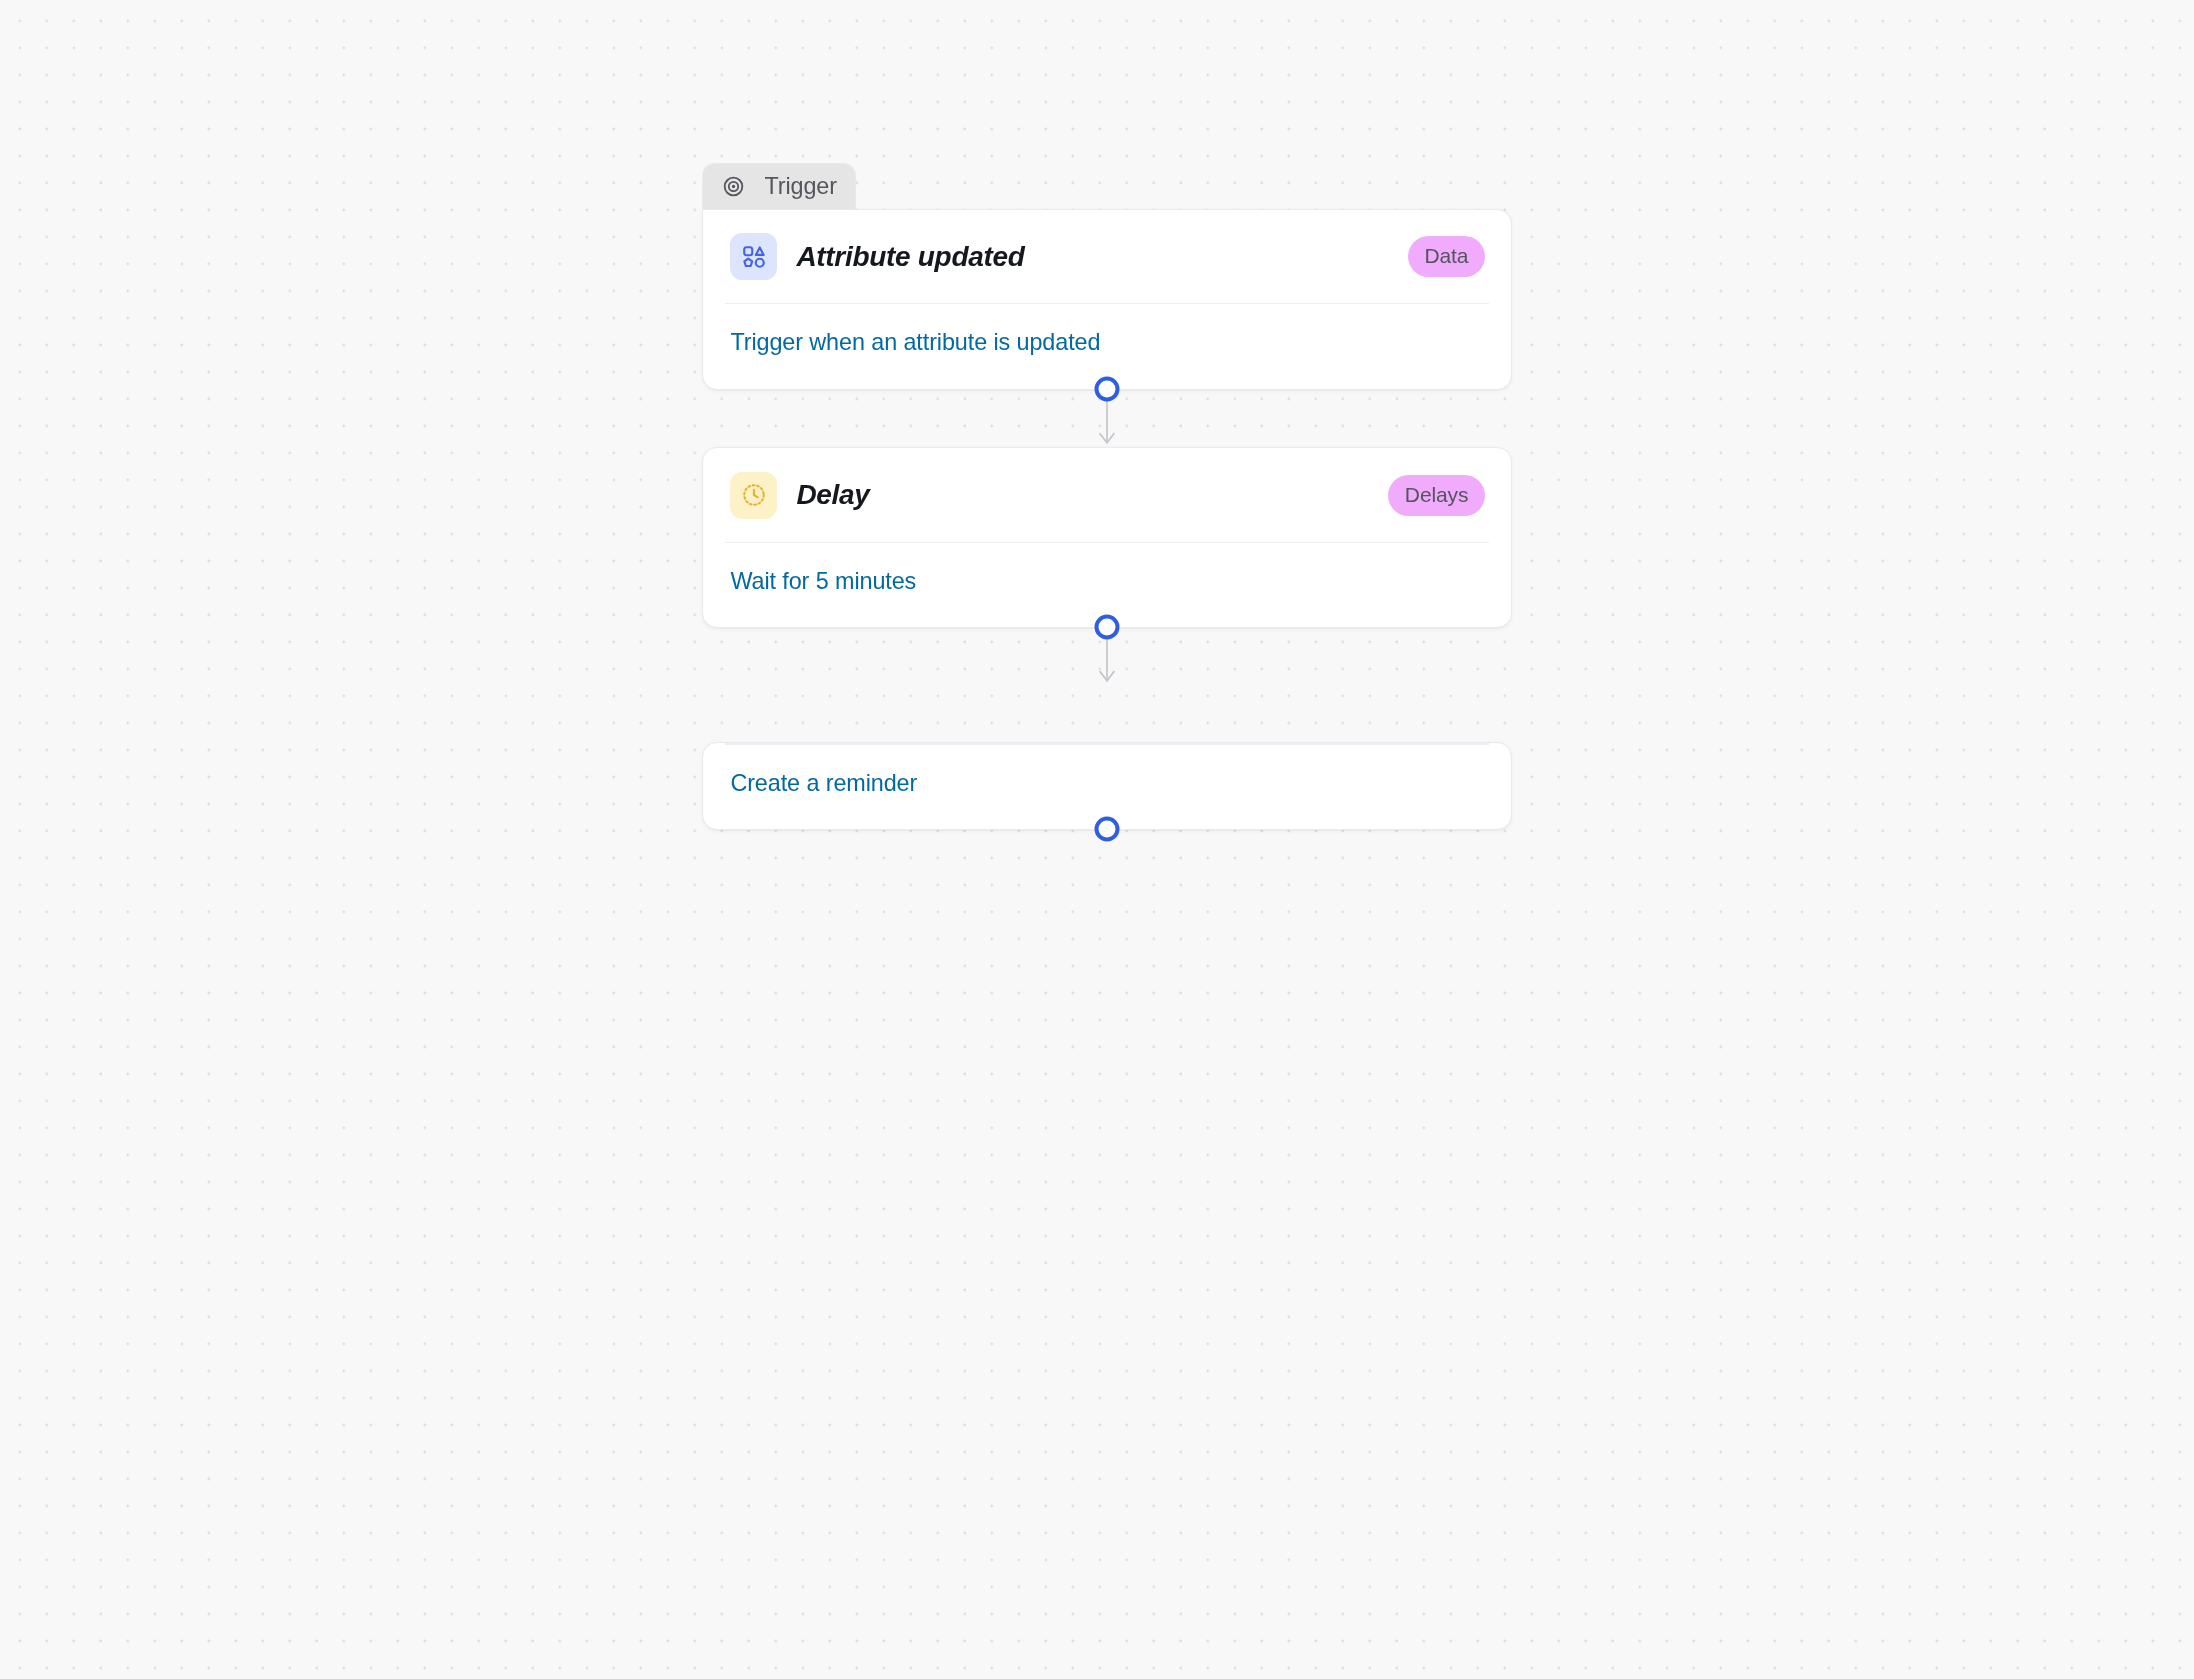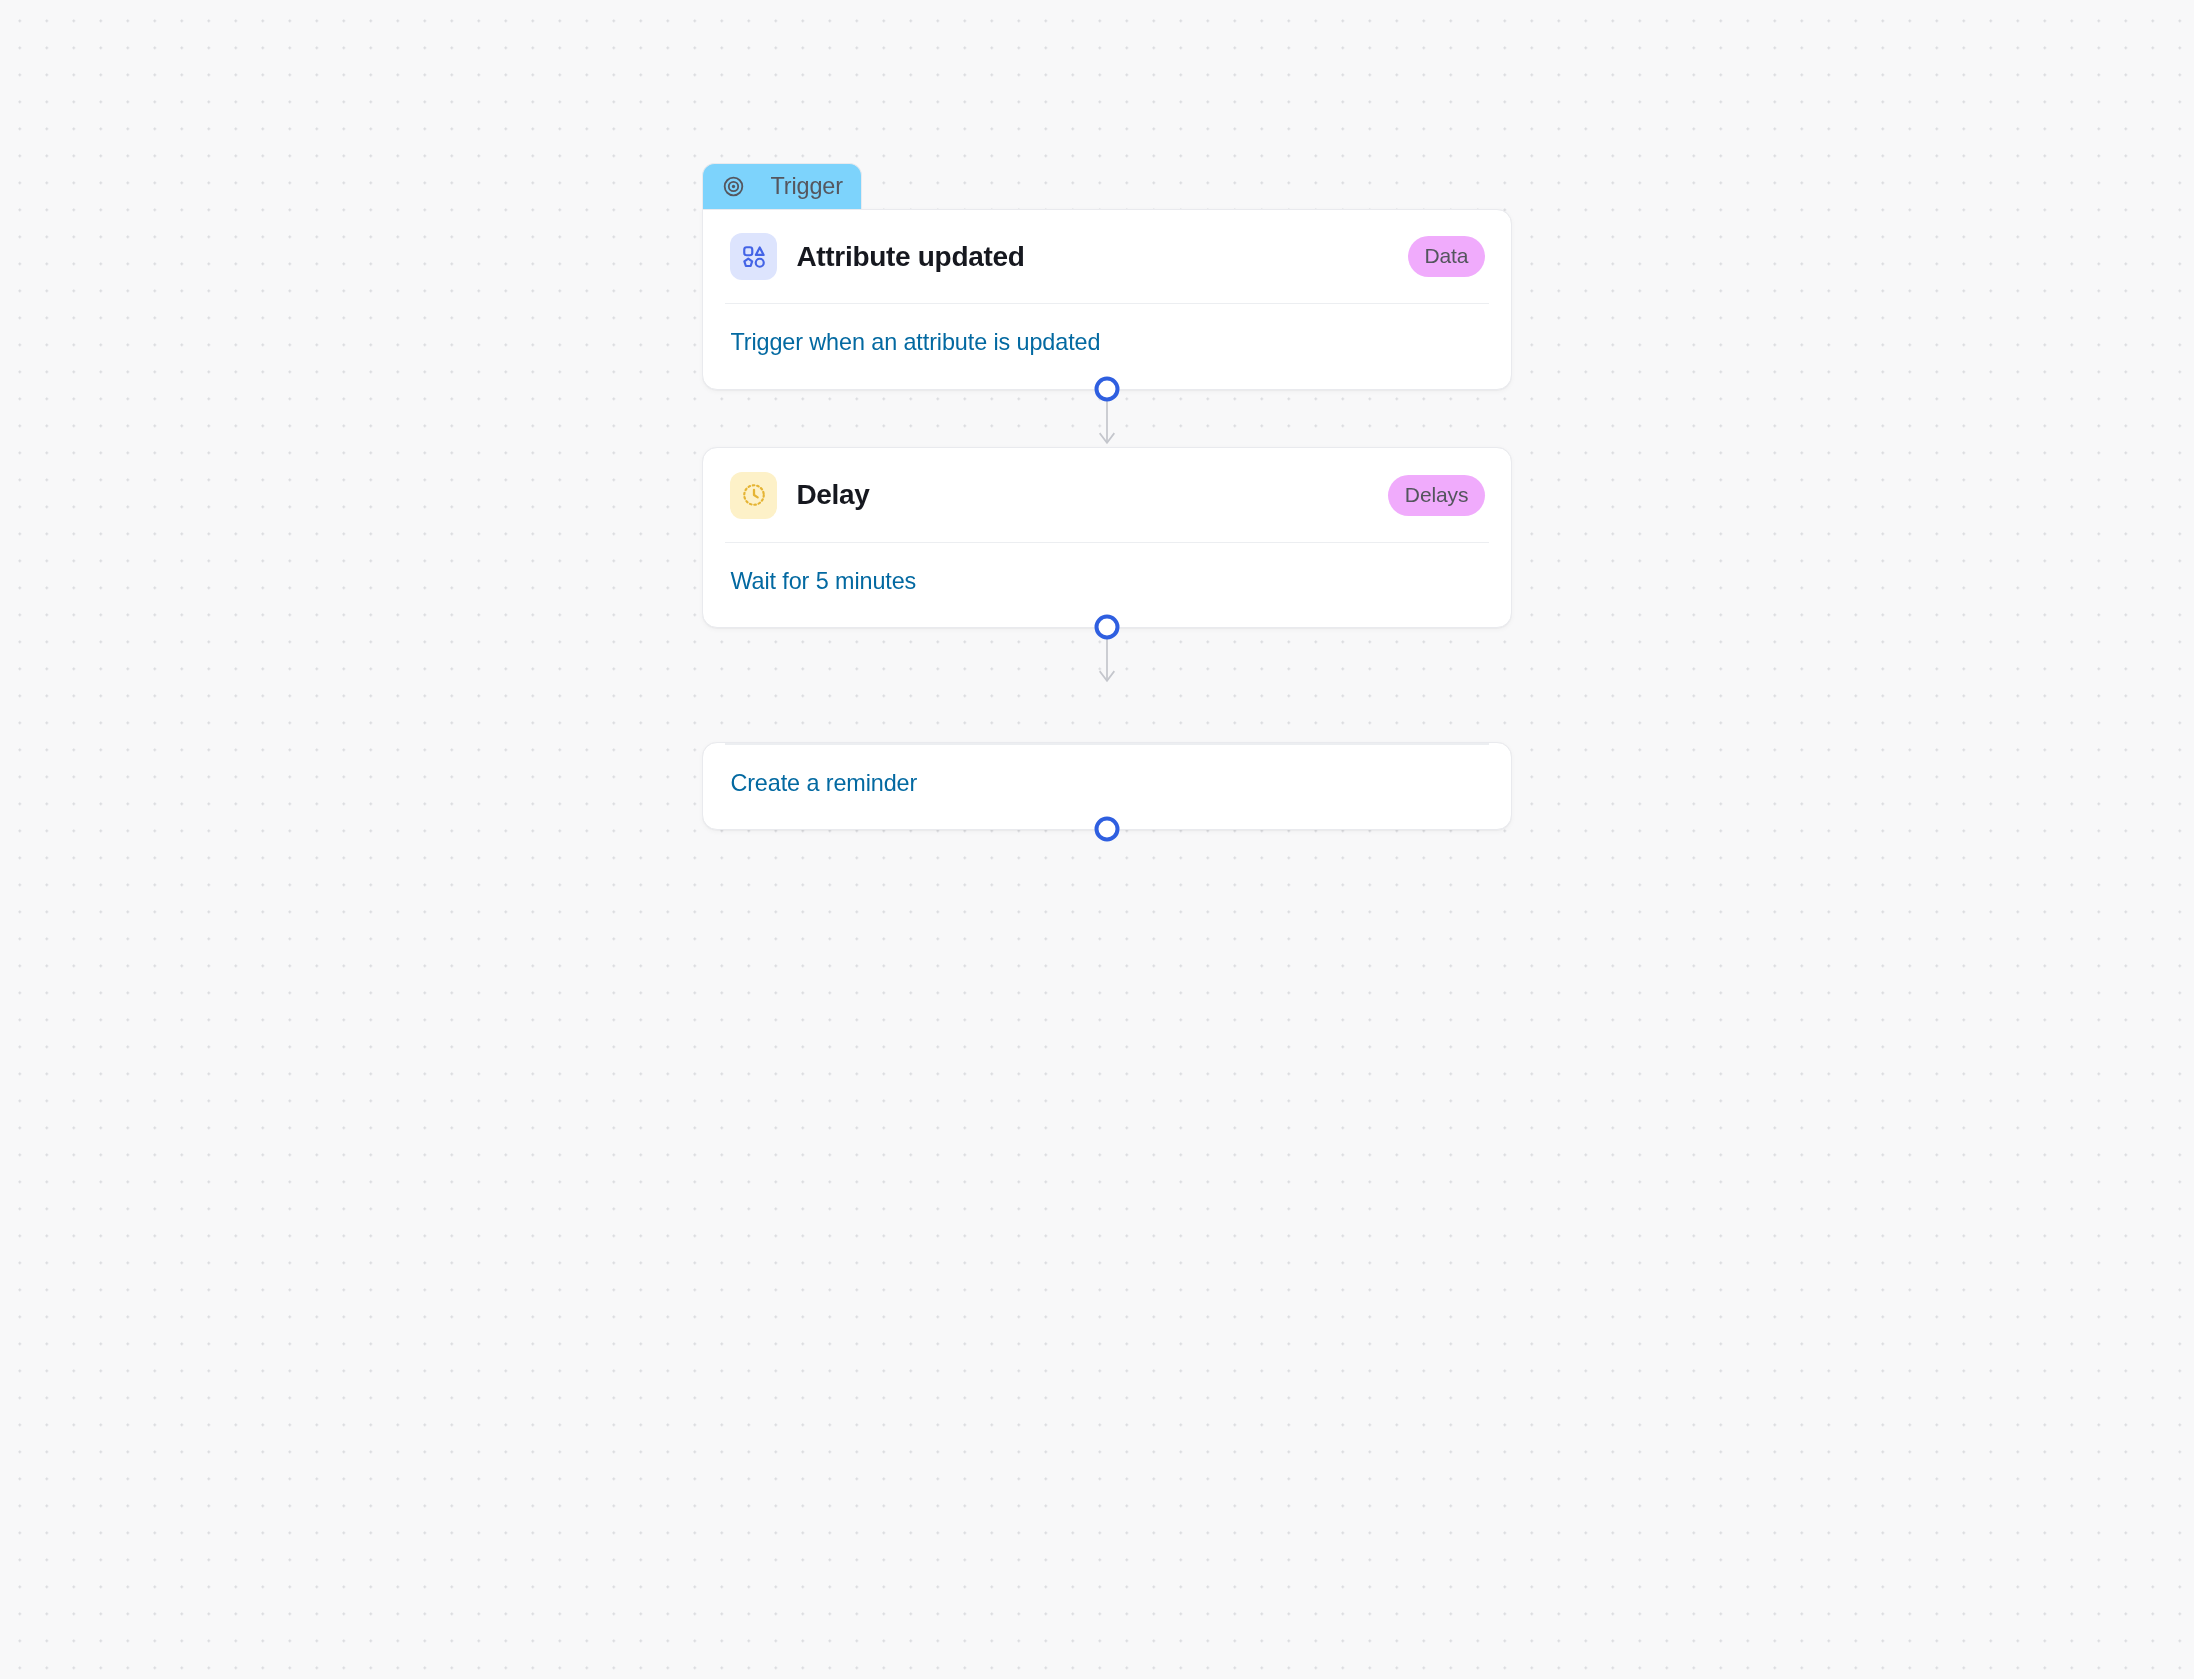--- a/index.html
+++ b/index.html
@@ -30,25 +30,25 @@
     left: 702px;
     top: 163px;
     width: 810px;
   }
 
   
   .trigger-tab {
     position: relative;
     display: inline-flex;
     align-items: center;
-    gap: 25px;
+    gap: 19px;
     height: 46px;
     padding: 0 18.3px 0 19.4px;
     box-sizing: border-box;
-    background: #7dd3fc;
+    background: #e5e5e5;
     border: 0.9px solid #e9eaee;
     border-bottom: none;
     border-radius: 12.6px 12.6px 0 0;
     z-index: 1;
   }
   .trigger-tab .tab-label {
     font-size: 23.4px;
     font-weight: 400;
     color: #55565e;
     letter-spacing: -0.1px;
@@ -101,20 +101,21 @@
   }
   .node-icon svg { display: block; }
 
   .node-title {
     font-size: 28px;
     font-weight: 700;
     color: #16181f;
     letter-spacing: -0.3px;
     line-height: 1;
     white-space: nowrap;
+    font-style: italic;
   }
   .spacer { flex: 1 1 auto; }
 
   .badge {
     font-size: 21px;
     font-weight: 400;
     color: #53555d;
     background: #f0abfc;
     border-radius: 571px;
     padding: 9.1px 16.6px 11px;

